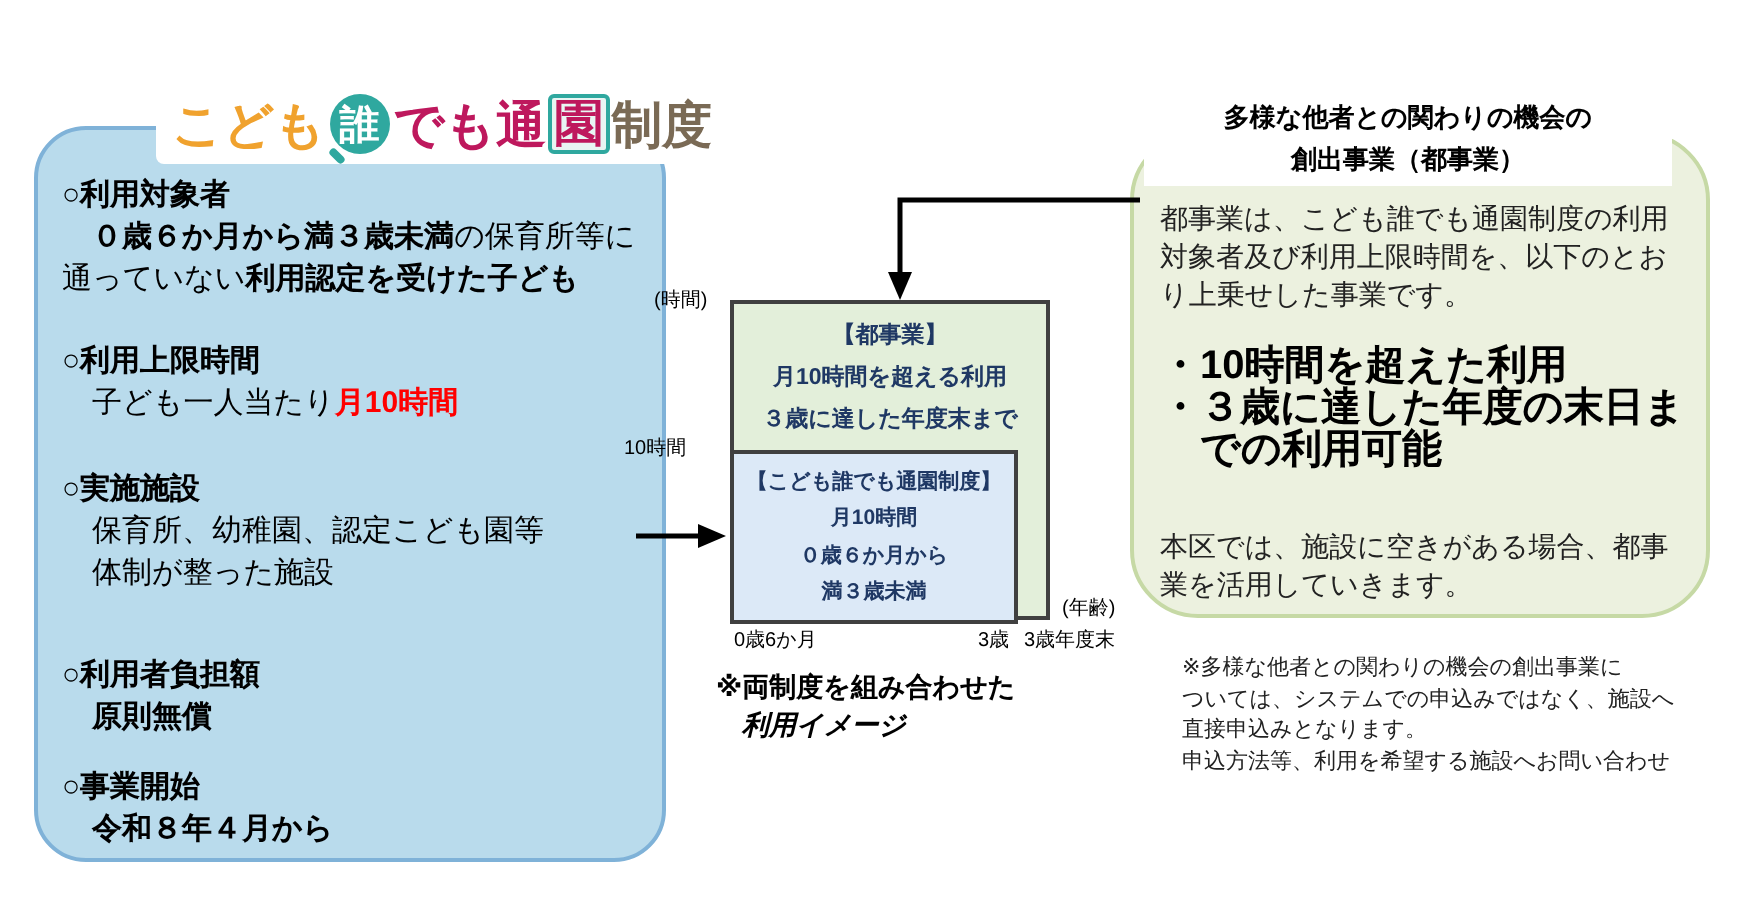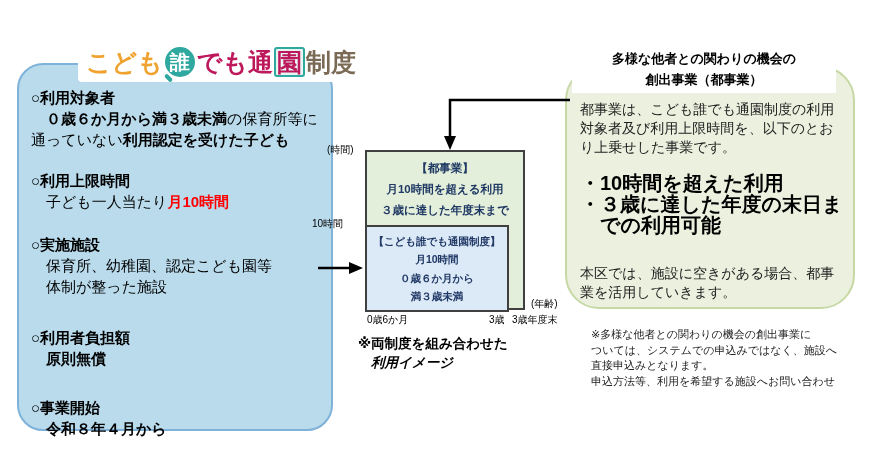--- a/index.html
+++ b/index.html
@@ -21,21 +21,21 @@
     font-size: 15px; line-height: 21px; color: #000;
   }
   .section { margin-bottom: 20px; }
   .section-heading { font-weight: bold; }
   .body-indent-first { text-indent: 1em; }
   .body-indent-block { padding-left: 1em; }
   .bold { font-weight: bold; }
   .red-bold { font-weight: bold; color: #FF0000; }
   .mb-22 { margin-bottom: 22px; }
   .mb-30 { margin-bottom: 30px; }
-  .mb-14 { margin-bottom: 28px; }
+  .mb-14 { margin-bottom: 14px; }
 
   
   .logo {
     position: absolute; left: 78px; top: 42px; height: 40px; z-index: 5;
     background: #ffffff; padding: 2px 8px 2px 8px;
     display: flex; align-items: center;
     font-size: 25px; font-weight: bold; white-space: nowrap;
     border-radius: 4px;
   }
   .logo-orange { color: #F0A22E; }

